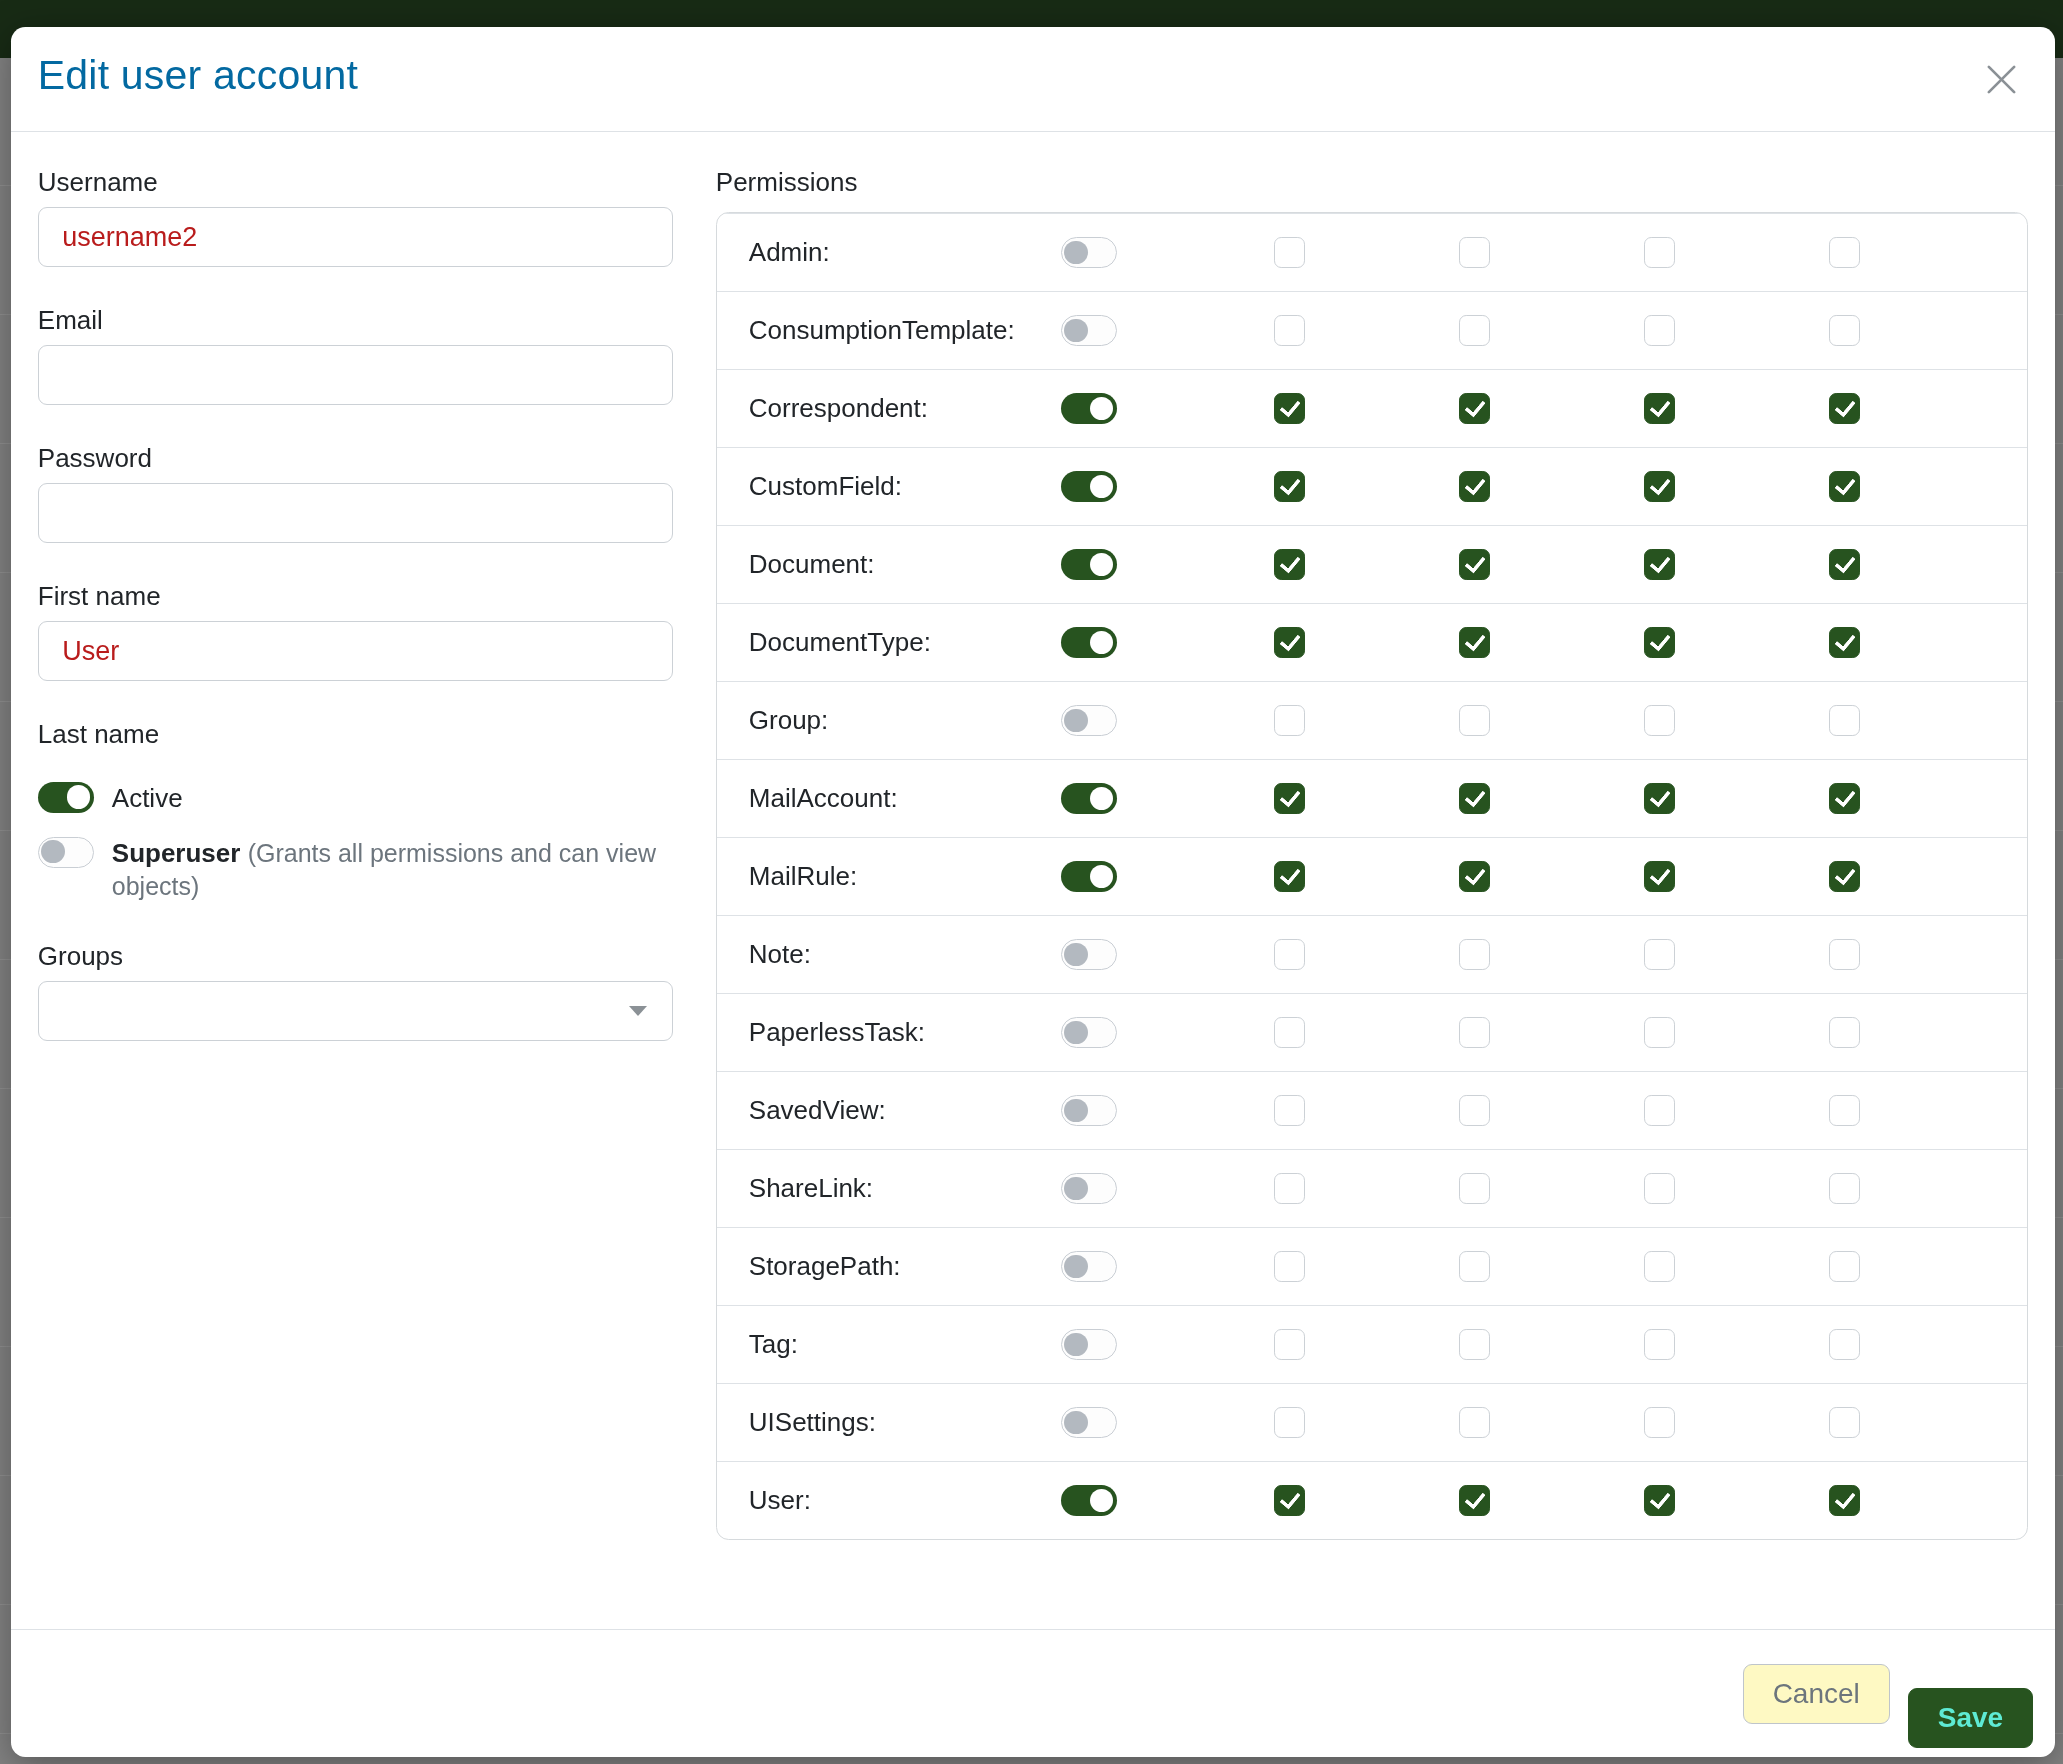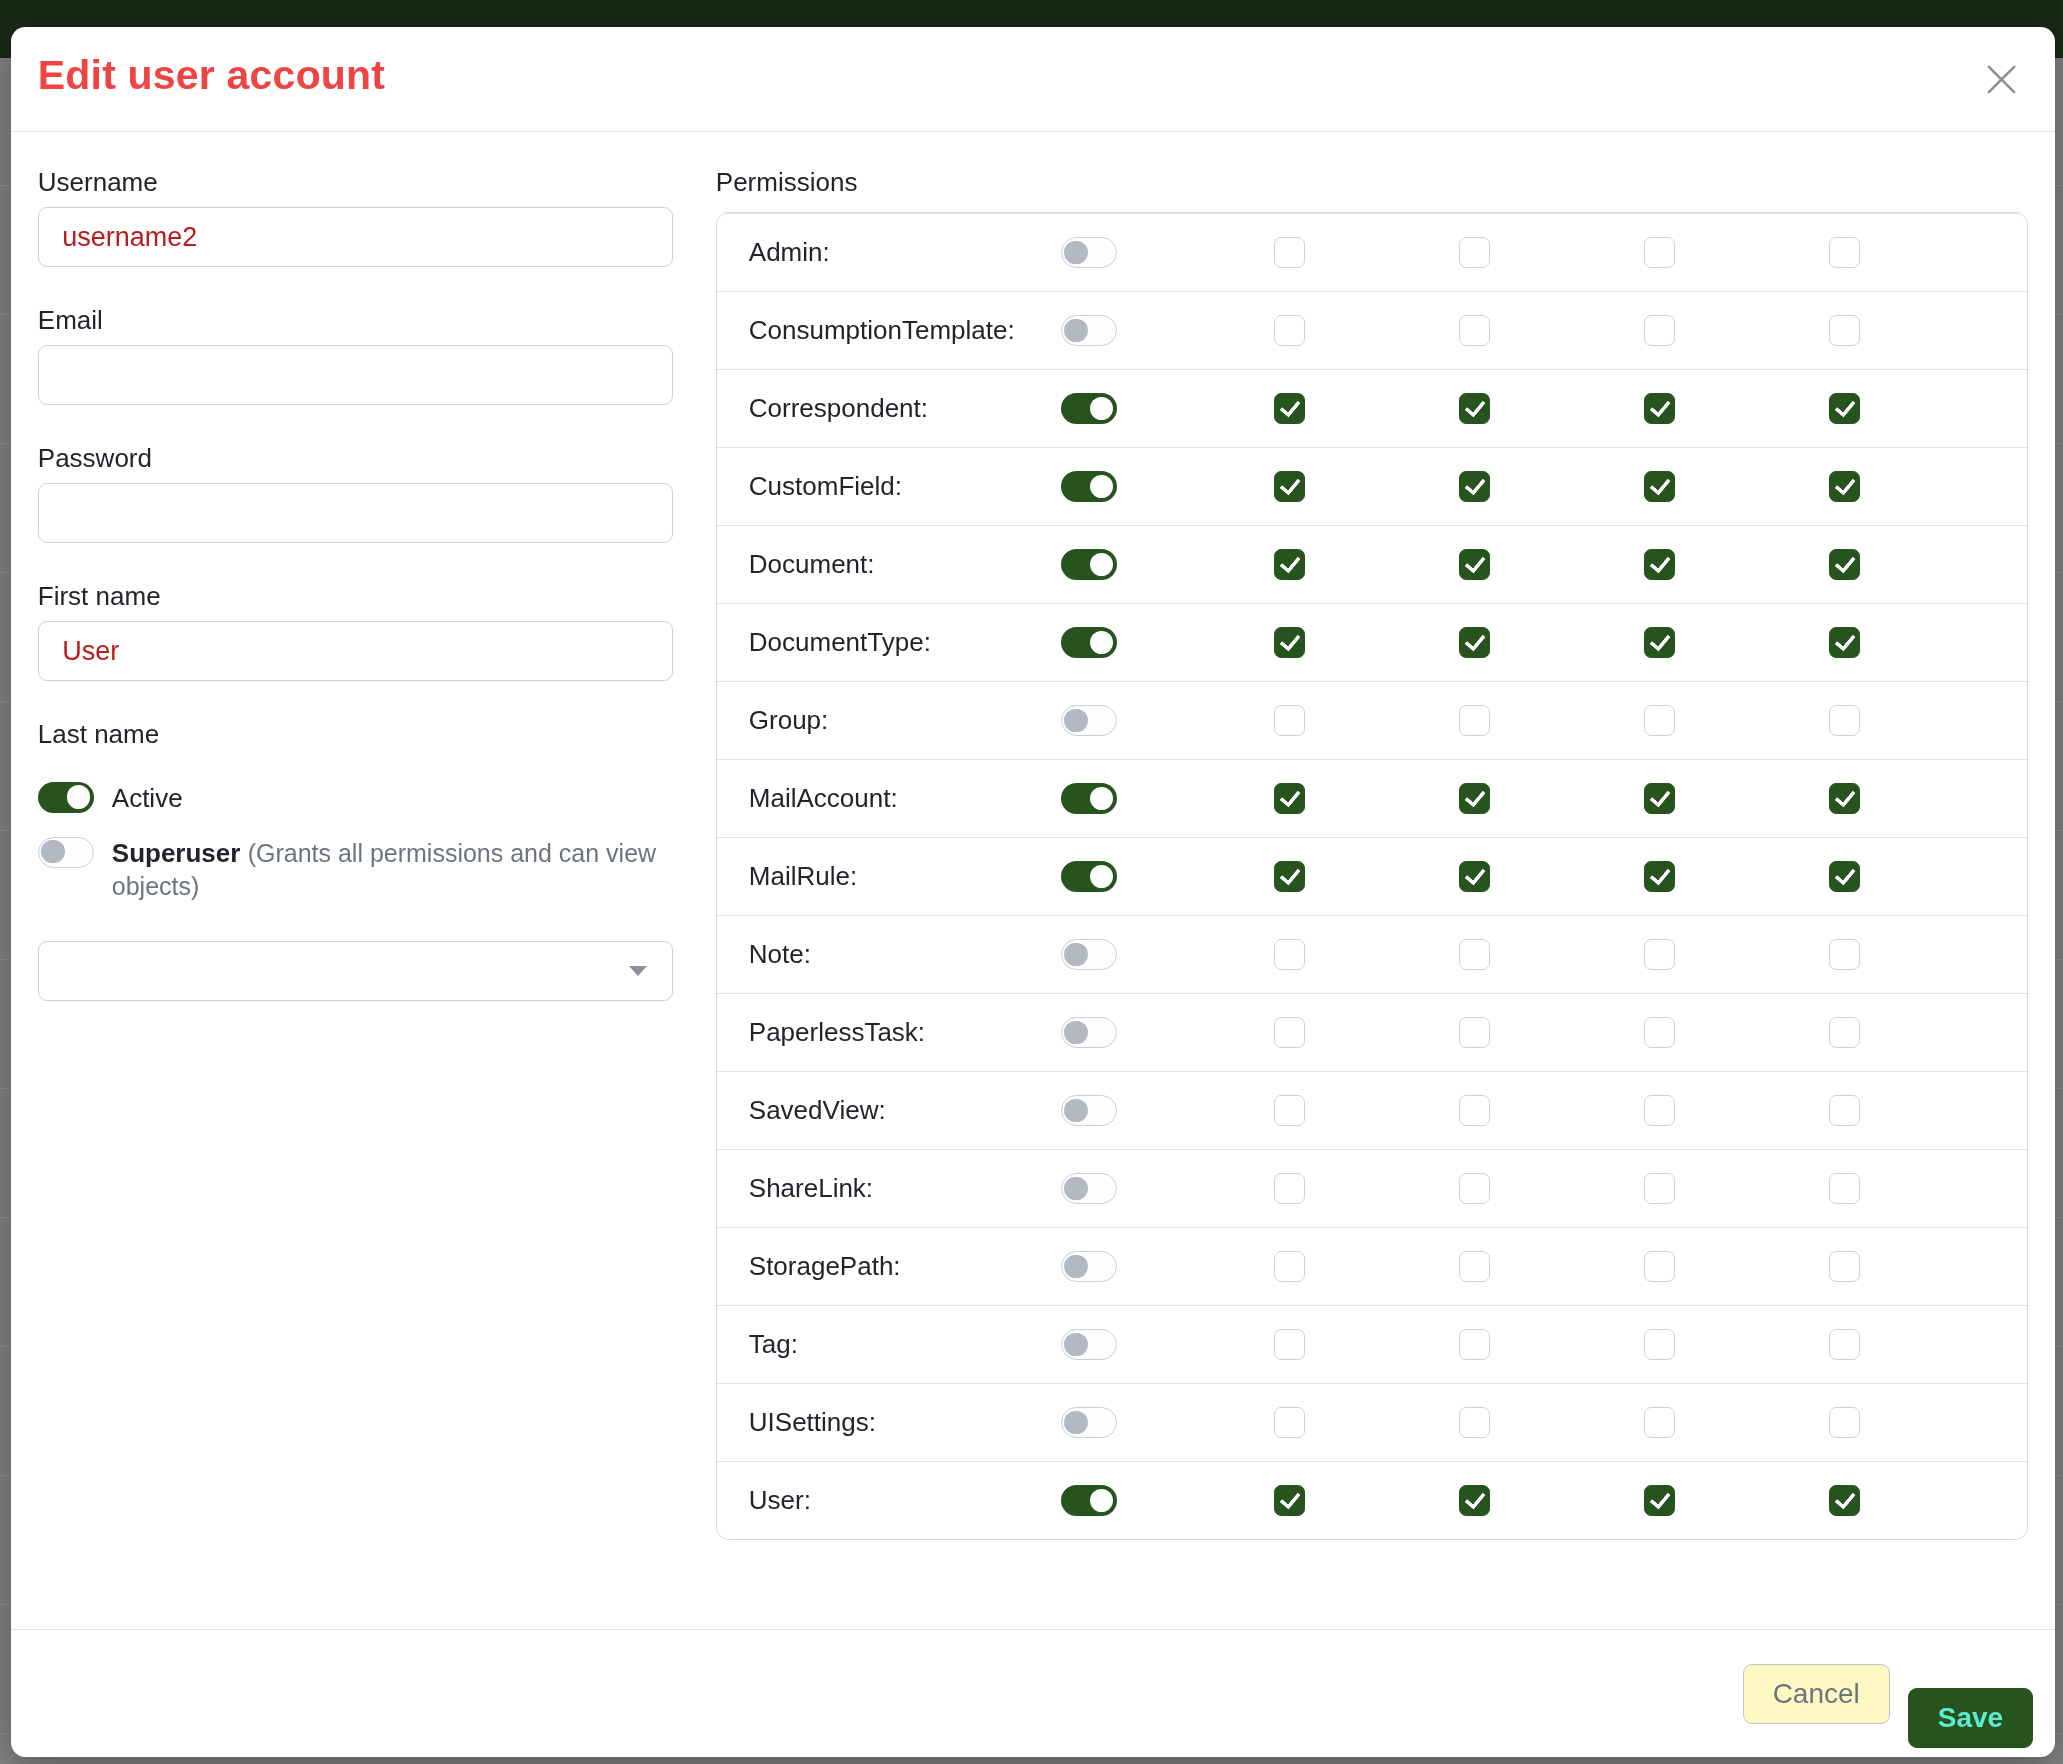--- a/index.html
+++ b/index.html
@@ -15,21 +15,21 @@
   .app-header-dimmed{position:absolute;left:0;top:0;right:0;height:58px;background:#182b15;}
 
   
   .modal{
     position:absolute;left:10.8px;top:27px;width:2044px;height:1730px;
     background:#ffffff;border-radius:14.4px;
     box-shadow:0 7.2px 36px rgba(0,0,0,.35);
   }
   .modal-header{position:relative;height:104px;border-bottom:1.4px solid #dee2e6;}
   .modal-title{
-    position:absolute;left:27px;top:25px;font-size:41px;font-weight:700;color:#ef4444;letter-spacing:0.2px;text-align:center;
+    position:absolute;left:27px;top:25px;font-size:41px;font-weight:400;color:#0369a1;letter-spacing:0.2px;text-align:center;
   }
   .close-btn{position:absolute;right:27px;top:27px;width:50px;height:50px;border:none;background:transparent;cursor:pointer;padding:0;}
   .close-btn svg{display:block;}
 
   .modal-body{position:absolute;left:0;top:104px;right:0;bottom:128px;}
 
   
   .form-col{position:absolute;left:27px;top:36px;width:635px;}
   .fgroup{margin-bottom:38px;}
   .flabel{font-size:26px;color:#212529;margin-bottom:9px;line-height:31px;}
@@ -152,20 +152,21 @@
         <div class="switch off">
           <div class="knob"></div>
         </div>
         <div class="sw-label">
           <b>Superuser</b>
           <span class="hint">(Grants all permissions and can view objects)</span>
         </div>
       </div>
 
       <div class="fgroup groups-label">
+        <div class="flabel">Groups</div>
         <div class="select-box">
           <span class="caret"></span>
         </div>
       </div>
 
     </div>
 
     <div class="perm-col">
       <div class="perm-title">Permissions</div>
 

